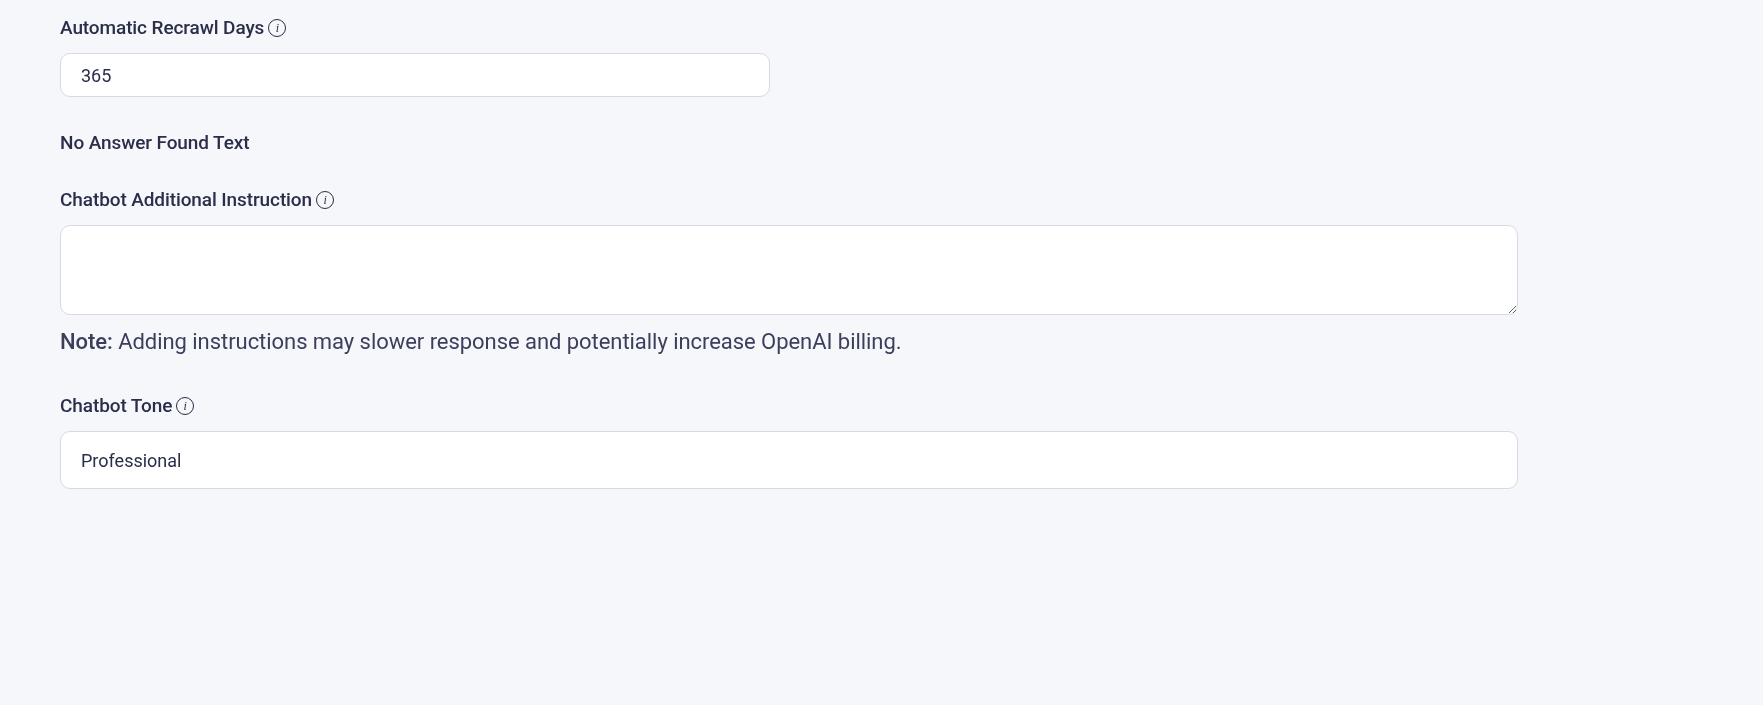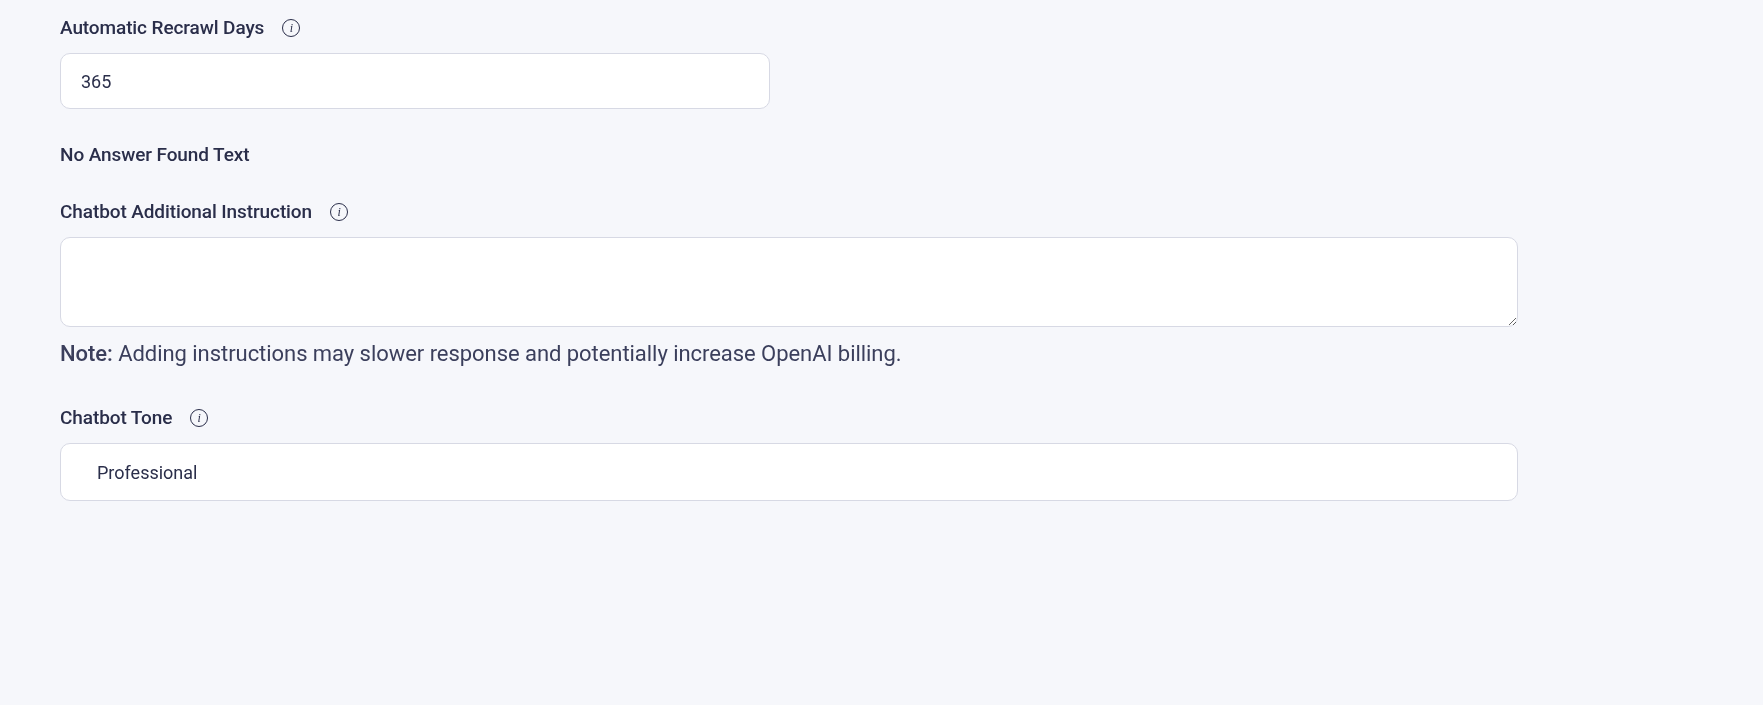--- a/index.html
+++ b/index.html
@@ -16,21 +16,21 @@
     }
     .container {
       padding: 16px 60px 20px 60px;
     }
     .field-group {
       margin-bottom: 34px;
     }
     .field-label {
       display: flex;
       align-items: center;
-      gap: 18px;
+      gap: 4px;
       color: #2a2e4a;
       font-size: 19px;
       font-weight: 500;
       margin-bottom: 14px;
       letter-spacing: -0.1px;
     }
     .info-icon {
       display: inline-flex;
       align-items: center;
       justify-content: center;
@@ -40,21 +40,21 @@
       border-radius: 50%;
       font-size: 12px;
       font-style: italic;
       font-family: Georgia, serif;
       font-weight: 500;
       color: #2a2e4a;
       line-height: 1;
     }
     .text-input {
       width: 710px;
-      height: 56px;
+      height: 44px;
       padding: 16px 20px;
       border: 1px solid #d7d9e4;
       border-radius: 10px;
       font-size: 18px;
       color: #2a2e4a;
       background: #ffffff;
       font-family: inherit;
     }
     .textarea-input {
       width: 1458px;
@@ -69,21 +69,21 @@
       resize: both;
       line-height: 1.45;
     }
     .select-wrapper {
       position: relative;
       width: 1458px;
     }
     .select-input {
       width: 100%;
       height: 58px;
-      padding: 0 36px;
+      padding: 0 20px;
       border: 1px solid #d7d9e4;
       border-radius: 10px;
       font-size: 18px;
       color: #2a2e4a;
       background: #ffffff;
       font-family: inherit;
       appearance: none;
       -webkit-appearance: none;
       cursor: pointer;
     }

